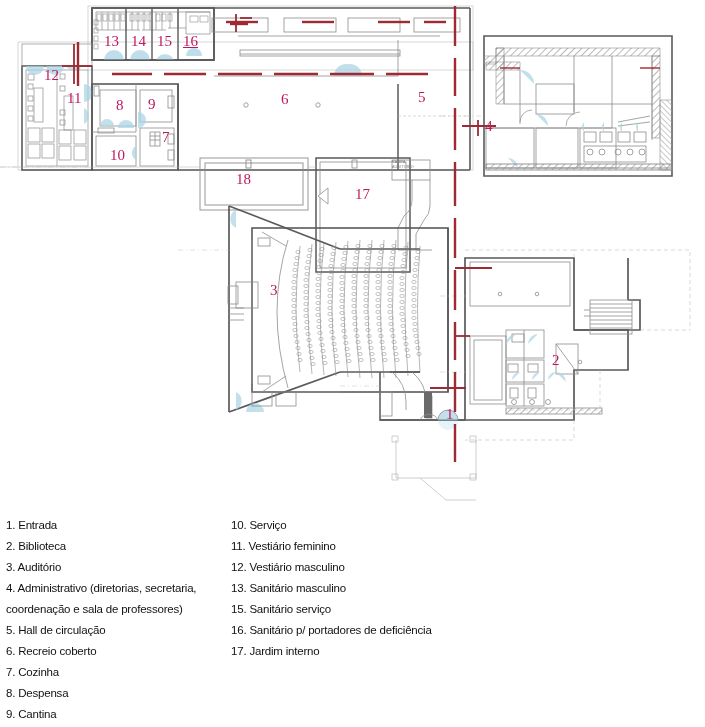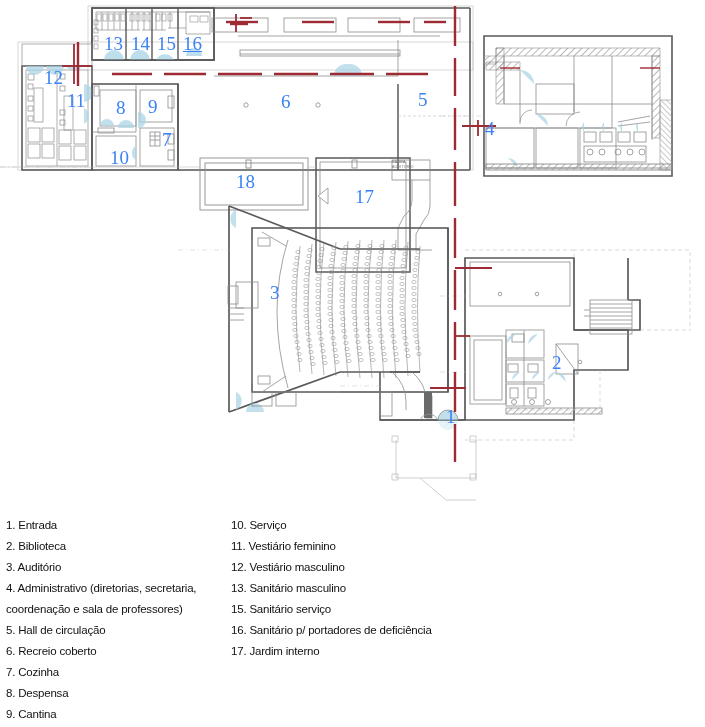--- a/index.html
+++ b/index.html
@@ -17,23 +17,23 @@
   #plan-wrap {
     position: absolute;
     left: 0; top: 0;
     width: 705px; height: 505px;
   }
   #plan-svg { display: block; width: 705px; height: 505px; }
 
   .roomnum {
     position: absolute;
     font-family: "Liberation Serif", serif;
-    font-size: 19px;
+    font-size: 15px;
     font-weight: 400;
-    color: #3b82f6;
+    color: #be185d;
     line-height: 1;
     white-space: nowrap;
     user-select: none;
   }
 
   #legend {
     position: absolute;
     left: 0; top: 505px;
     width: 561px; height: 222px;
     padding: 10px 12px 0 0;

